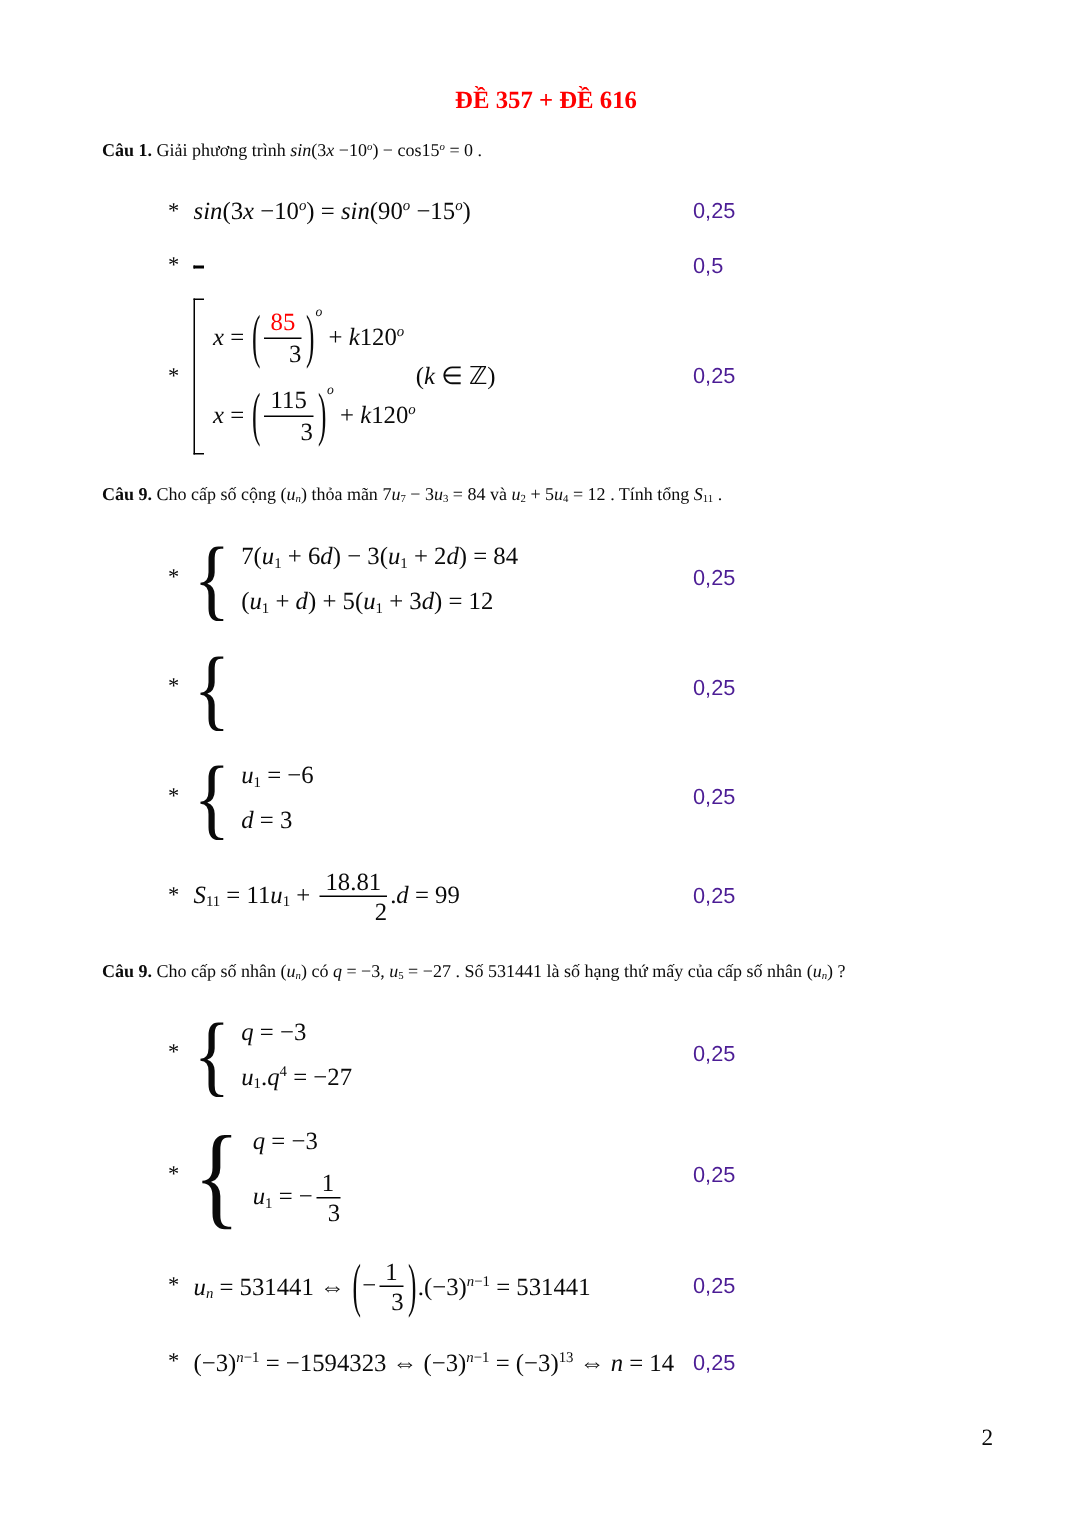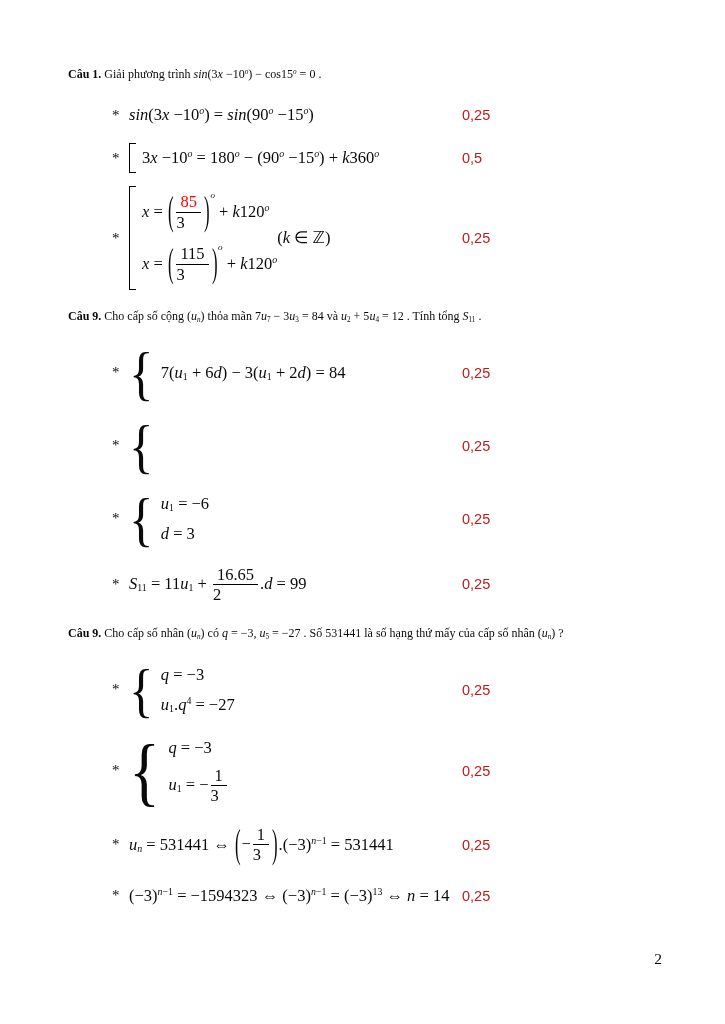--- a/index.html
+++ b/index.html
@@ -15,53 +15,53 @@
   .step { display:flex; align-items:center; position:relative; padding-left:44px; margin:13px 0; font-size:16.5px; }
   .star { width:17px; flex:none; font-size:15px; }
   .lines { display:inline-block; }
   .mline { display:block; padding:3px 0; line-height:1.45; white-space:nowrap; }
   .tall .mline { padding:6px 0; }
   .grp { display:inline-flex; align-items:center; }
   .brace { line-height:1; margin-right:3px; transform:scaleX(.85); transform-origin:left center; }
   .sqbr { align-self:stretch; width:7px; border:1.6px solid #000; border-right:none; margin-right:6px; }
   .side { white-space:nowrap; }
   .score { position:absolute; left:394px; top:50%; transform:translateY(-50%);
-           font-family:"Liberation Sans", sans-serif; font-size:14.5px; color:#b91c1c; }
+           font-family:"Liberation Sans", sans-serif; font-size:14.5px; color:#4c1d95; }
   sub, sup { line-height:0; font-size:0.6em; }
   sub { vertical-align:-0.25em; }
   sup { vertical-align:0.6em; }
   sup.hi { vertical-align:2.1em; font-size:0.55em; }
-  .frac { display:inline-flex; flex-direction:column; text-align:left; vertical-align:middle; margin:0 2px; }
+  .frac { display:inline-flex; flex-direction:column; text-align:right; vertical-align:middle; margin:0 2px; }
   .fnum { display:block; padding:0 4px; border-bottom:1px solid #000; line-height:1.18; }
   .fden { display:block; line-height:1.18; }
   .bigp { display:inline-flex; align-items:center; }
   .bp { display:inline-block; transform:scaleY(2.4) scaleX(1.02); padding:0 1px; font-weight:400; }
   .red { color:var(--red,#fe0000); }
   .m i, .question i { font-style:italic; }
   .pagenum { position:absolute; right:63px; bottom:56px; font-size:15.5px; color:#0a0a0a; }
 </style>
 </head>
 <body>
 
 <div class="page">
+  <div class="title">ĐỀ 357 + ĐỀ 616</div>
   <div id="content">
       <div class="question"><span class="qlabel">Câu 1.</span> Giải phương trình <span class="m"><i>sin</i>(3<i>x</i> −10<sup><i>o</i></sup>) − cos15<sup><i>o</i></sup> = 0</span> .</div>
       <div class="step">
         <span class="star">*</span>
         <span class="lines">
           <span class="mline m"><i>sin</i>(3<i>x</i> −10<sup><i>o</i></sup>) = <i>sin</i>(90<sup><i>o</i></sup> −15<sup><i>o</i></sup>)</span>
         </span>
         <span class="score">0,25</span>
       </div>
       <div class="step">
         <span class="star">*</span>
         <span class="grp">
           <span class="sqbr"></span>
           <span class="lines">
-            <span class="mline m">3<i>x</i> −10<sup><i>o</i></sup> = 180<sup><i>o</i></sup> − (90<sup><i>o</i></sup> −15<sup><i>o</i></sup>) + <i>k</i>360<sup><i>o</i></sup></span>
           </span>
         </span>
         <span class="score">0,5</span>
       </div>
       <div class="step tall">
         <span class="star">*</span>
         <span class="grp">
           <span class="sqbr"></span>
           <span class="lines">
             <span class="mline m"><i>x</i> = <span class="bigp">
@@ -85,20 +85,21 @@
         <span class="side m">(<i>k</i> ∈ ℤ)</span>
         <span class="score">0,25</span>
       </div>
       <div class="question"><span class="qlabel">Câu 9.</span> Cho cấp số cộng <span class="m">(<i>u</i><sub><i>n</i></sub>)</span> thỏa mãn <span class="m">7<i>u</i><sub>7</sub> − 3<i>u</i><sub>3</sub> = 84</span> và <span class="m"><i>u</i><sub>2</sub> + 5<i>u</i><sub>4</sub> = 12</span> . Tính tổng <span class="m"><i>S</i><sub>11</sub></span> .</div>
       <div class="step">
         <span class="star">*</span>
         <span class="grp">
           <span class="brace" style="font-size: 60px;">{</span>
           <span class="lines">
             <span class="mline m">7(<i>u</i><sub>1</sub> + 6<i>d</i>) − 3(<i>u</i><sub>1</sub> + 2<i>d</i>) = 84</span>
+            <span class="mline m">(<i>u</i><sub>1</sub> + <i>d</i>) + 5(<i>u</i><sub>1</sub> + 3<i>d</i>) = 12</span>
           </span>
         </span>
         <span class="score">0,25</span>
       </div>
       <div class="step">
         <span class="star">*</span>
         <span class="grp">
           <span class="brace" style="font-size: 60px;">{</span>
         </span>
         <span class="score">0,25</span>
@@ -111,21 +112,21 @@
             <span class="mline m"><i>u</i><sub>1</sub> = −6</span>
             <span class="mline m"><i>d</i> = 3</span>
           </span>
         </span>
         <span class="score">0,25</span>
       </div>
       <div class="step">
         <span class="star">*</span>
         <span class="lines">
           <span class="mline m"><i>S</i><sub>11</sub> = 11<i>u</i><sub>1</sub> + <span class="frac">
-              <span class="fnum">16.65</span>
+              <span class="fnum">18.81</span>
               <span class="fden">2</span>
             </span>.<i>d</i> = 99</span>
         </span>
         <span class="score">0,25</span>
       </div>
       <div class="question"><span class="qlabel">Câu 9.</span> Cho cấp số nhân <span class="m">(<i>u</i><sub><i>n</i></sub>)</span> có <span class="m"><i>q</i> = −3, <i>u</i><sub>5</sub> = −27</span> . Số 531441 là số hạng thứ mấy của cấp số nhân <span class="m">(<i>u</i><sub><i>n</i></sub>)</span> ?</div>
       <div class="step">
         <span class="star">*</span>
         <span class="grp">
           <span class="brace" style="font-size: 60px;">{</span>

